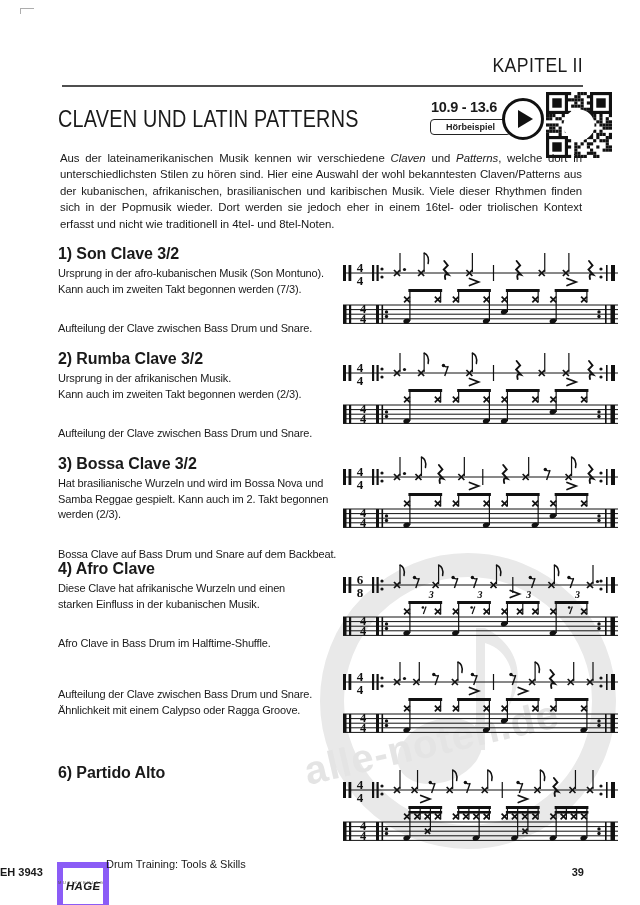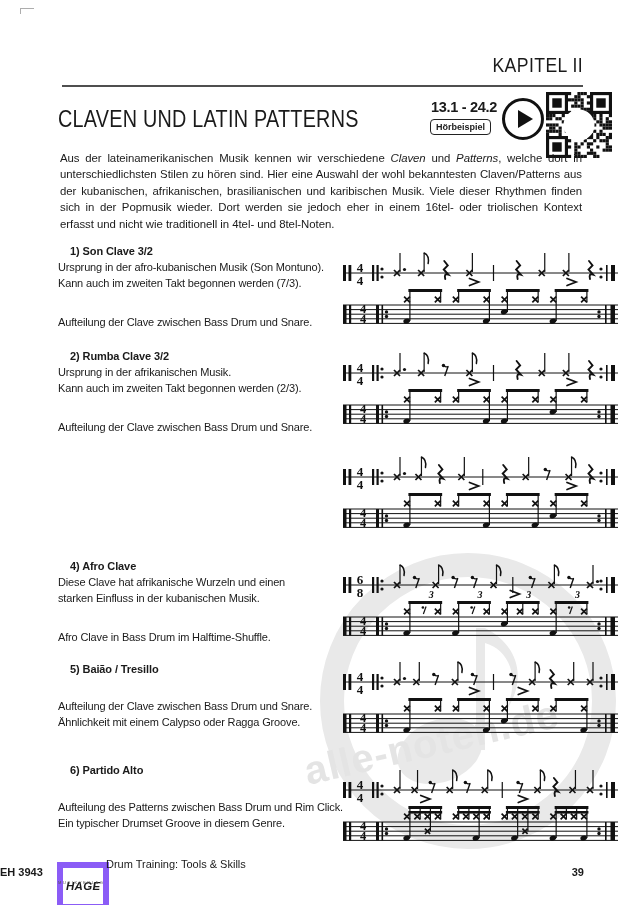--- a/index.html
+++ b/index.html
@@ -5,28 +5,28 @@
   html,body{margin:0;padding:0}
   body{width:640px;height:905px;background:#fff;font-family:"Liberation Sans",sans-serif;color:#1a1a1a;position:relative;overflow:hidden}
   .content{position:absolute;inset:0;z-index:1}
   #watermark{position:absolute;left:290px;top:533px;z-index:0}
   .corner{position:absolute;left:20px;top:8px;width:13px;height:5px;border-top:1.5px solid #adadad;border-left:1.5px solid #adadad}
   .chapter{position:absolute;top:54px;right:57px;font-size:20px;font-weight:500;letter-spacing:.5px;transform:scaleX(.88);transform-origin:right center;white-space:nowrap}
   .rule{position:absolute;top:85px;left:62px;width:521px;height:2px;background:#4f4f4f}
   h1.title{position:absolute;top:106px;left:58px;margin:0;font-size:23px;font-weight:500;letter-spacing:.3px;transform:scaleX(.86);transform-origin:left center;white-space:nowrap}
   .audio{position:absolute;top:92px;left:428px;width:190px;height:70px}
   .audio .tracks{position:absolute;top:7px;left:0;width:72px;text-align:center;font-weight:700;font-size:14.5px;letter-spacing:-.3px;white-space:nowrap}
-  .audio .badge{position:absolute;top:27px;left:2px;border:1.5px solid #222;border-radius:4px;font-size:9px;font-weight:700;padding:2px 5px;white-space:nowrap}
+  .audio .badge{position:absolute;top:27px;left:2px;border:1.5px solid #222;border-radius:4px;font-size:9px;font-weight:700;padding:2px 15px;white-space:nowrap}
   .audio svg.play{position:absolute;left:72px;top:4px}
   .audio svg.qr{position:absolute;left:118px;top:0}
   .intro{position:absolute;top:150px;left:60px;width:522px;font-size:11.4px;line-height:16.4px;text-align:justify;letter-spacing:-.05px;margin:0}
   .intro i{font-style:italic}
   .section{position:absolute;left:0;width:640px;height:100px}
   .sec-text{position:absolute;left:58px;top:0;width:294px}
-  .sec-text h3{margin:0 12px 3px;font-size:11px;letter-spacing:-.1px}
+  .sec-text h3{margin:0 0 3px;font-size:16px;letter-spacing:-.1px}
   .desc{margin:0;font-size:11px;line-height:15.5px;letter-spacing:-.15px;white-space:pre-line}
   .cap{margin:24px 0 0;font-size:11px;line-height:15.5px;letter-spacing:-.15px;white-space:pre-line}
   svg.notation{position:absolute;left:343px;top:0}
   .footer{position:absolute;left:0;top:858px;width:640px;height:42px;font-size:11px}
   .logo{position:absolute;left:57px;top:4px;border:6px solid #8b5cf6;padding:12px 3px;font-weight:700;font-style:italic;font-size:11.5px;letter-spacing:.3px}
   .logo-sub{position:absolute;left:58px;top:22px;font-size:4px;letter-spacing:1.6px;color:#555;white-space:nowrap}
   .series{position:absolute;left:106px;top:0;font-weight:500}
   .edition{position:absolute;left:0;top:8px;width:100%;text-align:left;font-weight:600}
   .pageno{position:absolute;right:56px;top:8px;font-weight:700}
 </style>
@@ -41,21 +41,21 @@
   <text x="18" y="252" transform="rotate(-13 18 252)" font-family="Liberation Sans, sans-serif" font-size="40" font-weight="bold" letter-spacing="1" fill="#e4e4e4">alle-noten.de</text>
 </svg>
 
 <div class="content">
   <div class="corner"></div>
   <div class="chapter">KAPITEL II</div>
   <div class="rule"></div>
   <h1 class="title">CLAVEN UND LATIN PATTERNS</h1>
 
   <div class="audio">
-    <div class="tracks">13.1 - 24.2</div>
+    <div class="tracks">10.9 - 13.6</div>
     <div class="badge">Hörbeispiel</div>
     <svg class="play" width="46" height="46" viewBox="0 0 46 46">
       <circle cx="23" cy="23" r="19.5" fill="#fff" stroke="#111" stroke-width="3"></circle>
       <polygon points="18,14 33,23 18,32" fill="#111"></polygon>
     </svg>
     <svg class="qr" id="qr" width="66" height="66" viewBox="0 0 66 66">
         <rect x="22" y="0" width="3.142857142857143" height="3.142857142857143" fill="#111"></rect>
         <rect x="31.428571428571427" y="0" width="3.142857142857143" height="3.142857142857143" fill="#111"></rect>
         <rect x="34.57142857142857" y="0" width="3.142857142857143" height="3.142857142857143" fill="#111"></rect>
         <rect x="37.714285714285715" y="0" width="3.142857142857143" height="3.142857142857143" fill="#111"></rect>
@@ -408,20 +408,27 @@
           <line x1="238.1" y1="57.4" x2="243.9" y2="51.6" stroke="#111" stroke-width="1.7"></line>
           <line x1="243.9" y1="45" x2="243.9" y2="57.5" stroke="#111" stroke-width="1.2"></line>
           <circle cx="256" cy="66.9" r="1.7" fill="#111"></circle>
           <circle cx="256" cy="71.5" r="1.7" fill="#111"></circle>
           <rect x="262" y="60" width="1.6" height="18.4" fill="#111"></rect>
           <rect x="267.5" y="60" width="4.5" height="18.4" fill="#111"></rect>
         </svg>
   </div>
 
   <div class="section" style="top: 455px;">
+    <div class="sec-text">
+      <h3>3) Bossa Clave 3/2</h3>
+      <p class="desc">Hat brasilianische Wurzeln und wird im Bossa Nova und
+Samba Reggae gespielt. Kann auch im 2. Takt begonnen
+werden (2/3).</p>
+      <p class="cap">Bossa Clave auf Bass Drum und Snare auf dem Backbeat.</p>
+    </div>
     <svg class="notation" width="275" height="88" viewBox="0 0 275 88" style="top: -6px;">
           <line x1="0" y1="28" x2="275" y2="28" stroke="#111" stroke-width="1"></line>
           <rect x="0" y="20" width="3" height="16" fill="#111"></rect>
           <rect x="5.5" y="20" width="2.8" height="16" fill="#111"></rect>
           <text x="17" y="26.5" text-anchor="middle" font-family="Liberation Serif, serif" font-size="13" font-weight="bold" fill="#111">4</text>
           <text x="17" y="39.5" text-anchor="middle" font-family="Liberation Serif, serif" font-size="13" font-weight="bold" fill="#111">4</text>
           <rect x="29" y="20" width="2.2" height="16" fill="#111"></rect>
           <rect x="33.5" y="20" width="2.2" height="16" fill="#111"></rect>
           <circle cx="39" cy="24" r="1.6" fill="#111"></circle>
           <circle cx="39" cy="32" r="1.6" fill="#111"></circle>
@@ -626,21 +633,20 @@
           <line x1="243.9" y1="45" x2="243.9" y2="57.5" stroke="#111" stroke-width="1.2"></line>
           <circle cx="256" cy="66.9" r="1.7" fill="#111"></circle>
           <circle cx="256" cy="71.5" r="1.7" fill="#111"></circle>
           <rect x="262" y="60" width="1.6" height="18.4" fill="#111"></rect>
           <rect x="267.5" y="60" width="4.5" height="18.4" fill="#111"></rect>
         </svg>
   </div>
 
   <div class="section" style="top: 663px;">
     <div class="sec-text">
-      <h3>5) Baião / Tresillo</h3>
       <p class="cap">Aufteilung der Clave zwischen Bass Drum und Snare.
 Ähnlichkeit mit einem Calypso oder Ragga Groove.</p>
     </div>
     <svg class="notation" width="275" height="88" viewBox="0 0 275 88" style="top: -9px;">
           <line x1="0" y1="28" x2="275" y2="28" stroke="#111" stroke-width="1"></line>
           <rect x="0" y="20" width="3" height="16" fill="#111"></rect>
           <rect x="5.5" y="20" width="2.8" height="16" fill="#111"></rect>
           <text x="17" y="26.5" text-anchor="middle" font-family="Liberation Serif, serif" font-size="13" font-weight="bold" fill="#111">4</text>
           <text x="17" y="39.5" text-anchor="middle" font-family="Liberation Serif, serif" font-size="13" font-weight="bold" fill="#111">4</text>
           <rect x="29" y="20" width="2.2" height="16" fill="#111"></rect>
@@ -733,22 +739,20 @@
           <circle cx="256" cy="66.9" r="1.7" fill="#111"></circle>
           <circle cx="256" cy="71.5" r="1.7" fill="#111"></circle>
           <rect x="262" y="60" width="1.6" height="18.4" fill="#111"></rect>
           <rect x="267.5" y="60" width="4.5" height="18.4" fill="#111"></rect>
         </svg>
   </div>
 
   <div class="section" style="top: 764px;">
     <div class="sec-text">
       <h3>6) Partido Alto</h3>
-      <p class="cap">Aufteilung des Patterns zwischen Bass Drum und Rim Click.
-Ein typischer Drumset Groove in diesem Genre.</p>
     </div>
     <svg class="notation" width="275" height="88" viewBox="0 0 275 88" style="top: -2px;">
           <line x1="0" y1="28" x2="275" y2="28" stroke="#111" stroke-width="1"></line>
           <rect x="0" y="20" width="3" height="16" fill="#111"></rect>
           <rect x="5.5" y="20" width="2.8" height="16" fill="#111"></rect>
           <text x="17" y="26.5" text-anchor="middle" font-family="Liberation Serif, serif" font-size="13" font-weight="bold" fill="#111">4</text>
           <text x="17" y="39.5" text-anchor="middle" font-family="Liberation Serif, serif" font-size="13" font-weight="bold" fill="#111">4</text>
           <rect x="29" y="20" width="2.2" height="16" fill="#111"></rect>
           <rect x="33.5" y="20" width="2.2" height="16" fill="#111"></rect>
           <circle cx="39" cy="24" r="1.6" fill="#111"></circle>

